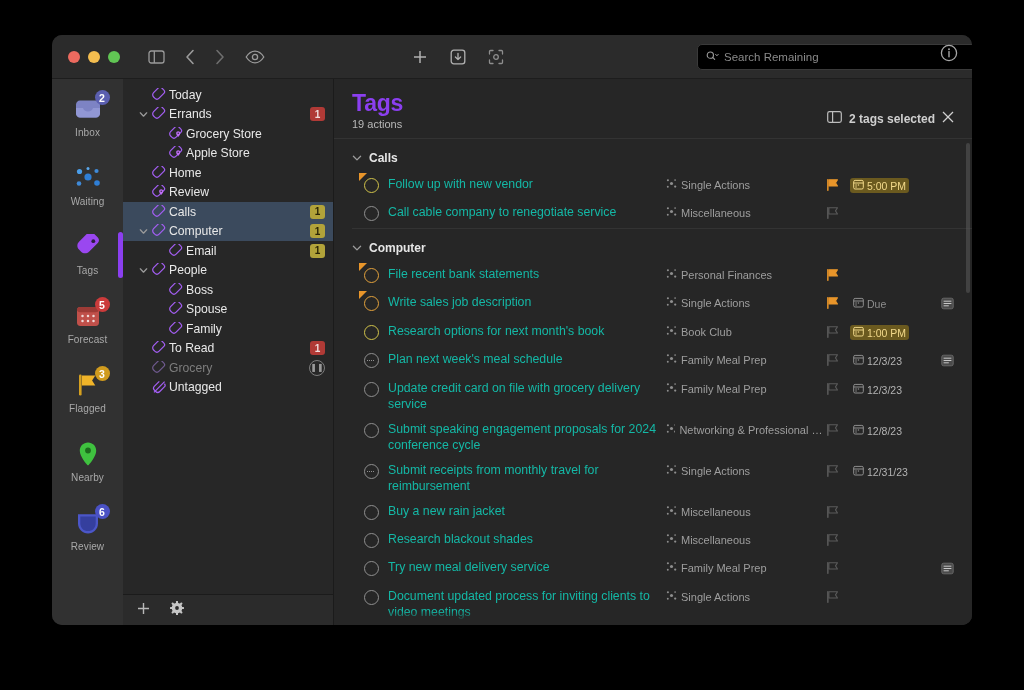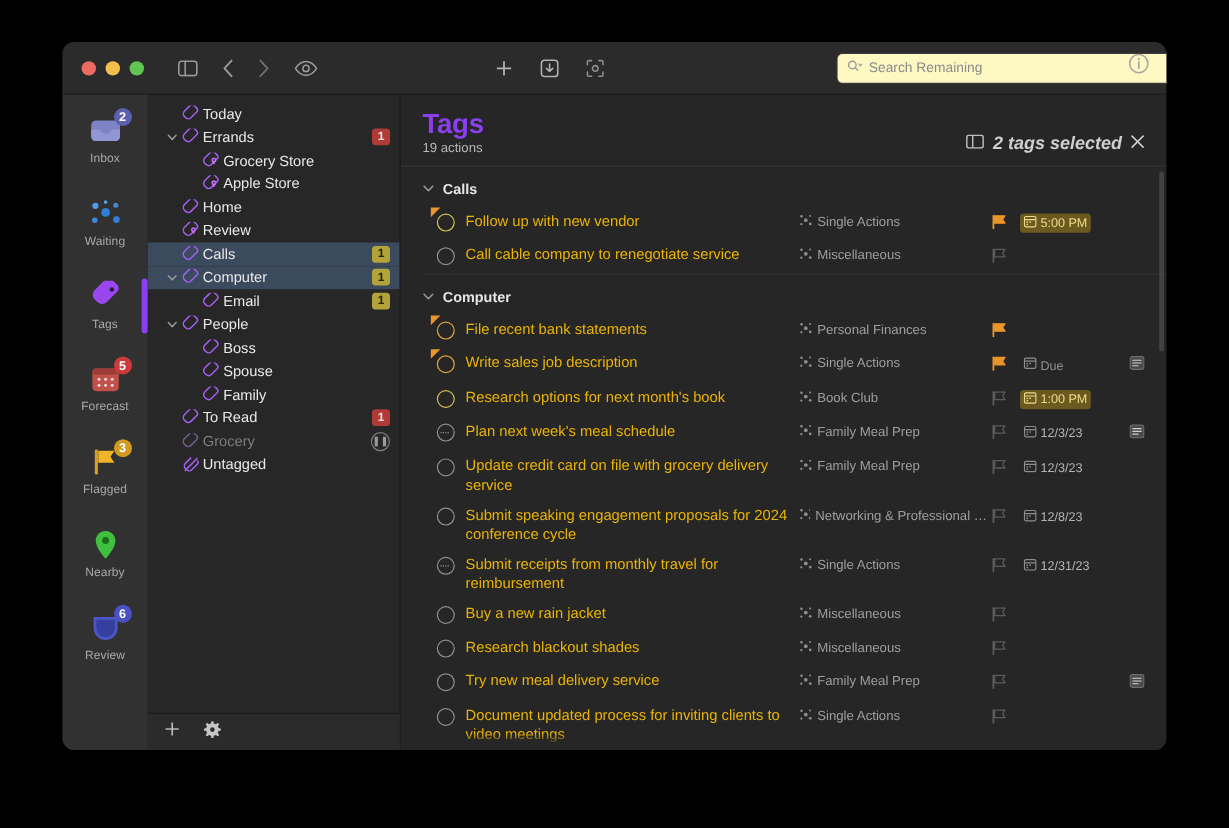--- a/index.html
+++ b/index.html
@@ -10,21 +10,21 @@
 
   
   .titlebar{height:43px;background:#2b2b2b;display:flex;align-items:center;flex:0 0 auto;
     border-bottom:1px solid #1d1d1d;position:relative;}
   .lights{display:flex;gap:8px;padding-left:16px;align-items:center;}
   .light{width:12px;height:12px;border-radius:50%;}
   .l-red{background:#ec6a5f;}.l-yel{background:#f4bd4f;}.l-grn{background:#61c554;}
   .tb-icons{display:flex;align-items:center;gap:20px;padding-left:28px;}
   .tb-ic{color:#9a9a9a;display:flex;align-items:center;justify-content:center;cursor:default;}
   .tb-mid{display:flex;align-items:center;gap:22px;position:absolute;left:360px;}
-  .searchwrap{position:absolute;left:645px;top:9px;width:288px;height:24px;background:#fef9c3;
+  .searchwrap{position:absolute;left:645px;top:9px;width:288px;height:24px;background:#000000;
     border:1px solid #3a3a3a;border-radius:5px;display:flex;align-items:center;padding:0 8px;gap:5px;}
   .searchwrap .sph{color:#8a8a8a;font-size:11.5px;}
   .info-btn{position:absolute;right:14px;top:9px;color:#a6a6a6;}
 
   
   .body{flex:1 1 auto;display:flex;min-height:0;}
 
   
   .rail{width:71px;background:#313131;flex:0 0 auto;display:flex;flex-direction:column;
     align-items:center;padding-top:9px;gap:1px;position:relative;}
@@ -56,38 +56,38 @@
   .sb-foot{height:30px;border-top:1px solid #1b1b1b;background:#2b2b2b;display:flex;align-items:center;
     gap:20px;padding-left:14px;flex:0 0 auto;color:#b9b9b9;}
 
   
   .main{flex:1 1 auto;background:#262626;display:flex;flex-direction:column;min-width:0;min-height:0;}
   .main-head{flex:0 0 auto;padding:12px 18px 8px 18px;display:flex;align-items:flex-start;
     border-bottom:1px solid #333;}
   .mh-left{flex:1 1 auto;}
   .mh-title{font-size:23px;font-weight:700;color:#8b3ff0;line-height:1.05;letter-spacing:-.2px;}
   .mh-sub{font-size:11px;color:#b9b9b9;margin-top:3px;}
-  .mh-right{display:flex;align-items:flex-end;gap:7px;padding-top:20px;color:#cfcfcf;font-size:15px;font-style:italic;font-weight:600;}
+  .mh-right{display:flex;align-items:flex-end;gap:7px;padding-top:20px;color:#cfcfcf;font-size:12px;font-weight:600;}
 
   .scroller{flex:1 1 auto;overflow:hidden;position:relative;}
   .group{padding-top:3px;}
   .grp-head{display:flex;align-items:center;gap:7px;padding:7px 0 5px 18px;}
   .grp-title{font-size:12px;font-weight:700;color:#e6e6e6;}
   .grp-sep{height:1px;background:#333;margin-left:18px;}
 
   .task{display:flex;align-items:flex-start;padding:5px 14px 5px 30px;min-height:18px;}
   .chk{width:15px;height:15px;border-radius:50%;border:1.6px solid #8f8f8f;flex:0 0 auto;margin-top:1px;
     position:relative;box-sizing:border-box;}
   .chk.gold{border-color:#d0c24a;}
   .chk.orange{border-color:#e2a13c;}
   .chk.dots:after{content:"";position:absolute;left:2px;top:5.5px;width:7px;height:1.5px;
     border-top:1.5px dotted #8f8f8f;}
   .chk .corner{position:absolute;left:-6px;top:-6px;width:0;height:0;
     border-left:8px solid #e8952a;border-bottom:8px solid transparent;transform:rotate(0deg);}
-  .t-title{flex:1 1 auto;color:#eab308;font-size:12.3px;line-height:15.5px;padding-left:9px;
+  .t-title{flex:1 1 auto;color:#14b8a6;font-size:12.3px;line-height:15.5px;padding-left:9px;
     padding-right:8px;max-width:300px;}
   .t-proj{width:160px;flex:0 0 auto;display:flex;align-items:center;gap:4px;color:#9e9e9e;font-size:11px;
     white-space:nowrap;overflow:hidden;padding-top:1px;}
   .t-proj span{overflow:hidden;text-overflow:ellipsis;}
   .t-flag{width:24px;flex:0 0 auto;display:flex;align-items:center;justify-content:flex-start;padding-top:1px;}
   .t-date{width:86px;flex:0 0 auto;display:flex;align-items:center;padding-top:1px;}
   .datechip{display:inline-flex;align-items:center;gap:3px;font-size:10.5px;color:#b3b3b3;padding:1px 3px;border-radius:3px;}
   .datechip.hl{background:#6b5a1f;color:#f2d98a;}
   .datechip.dim{color:#8e8e8e;align-items:flex-end;}
   .t-note{width:22px;flex:0 0 auto;display:flex;align-items:center;justify-content:center;padding-top:1px;}

